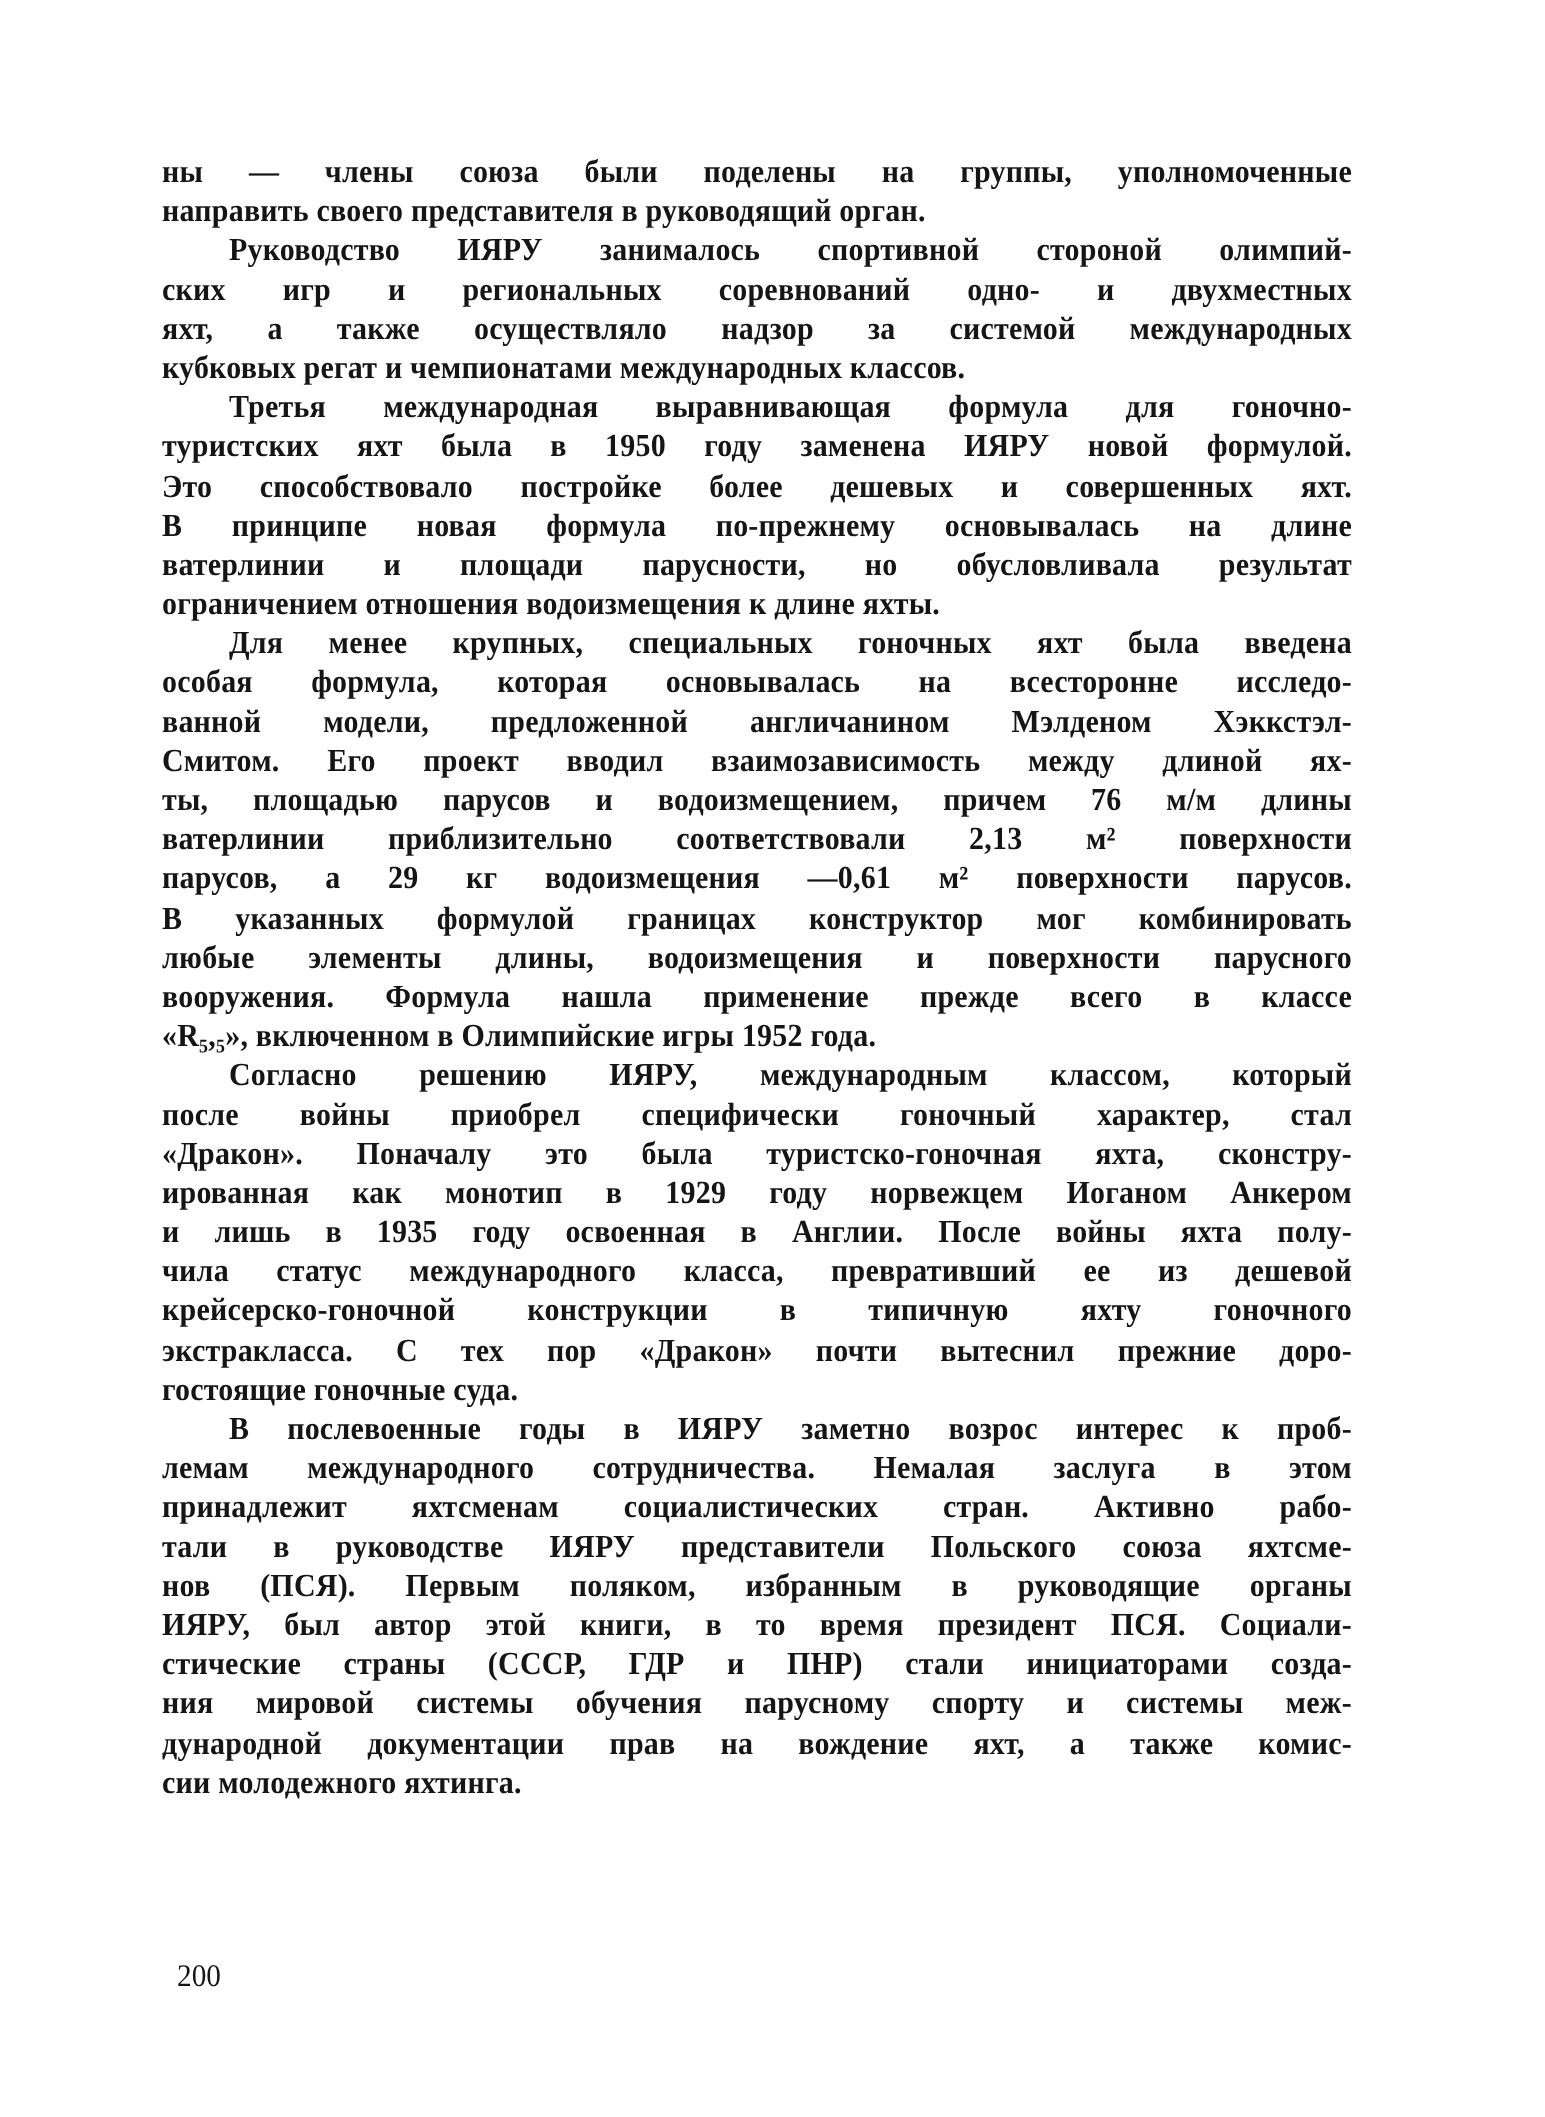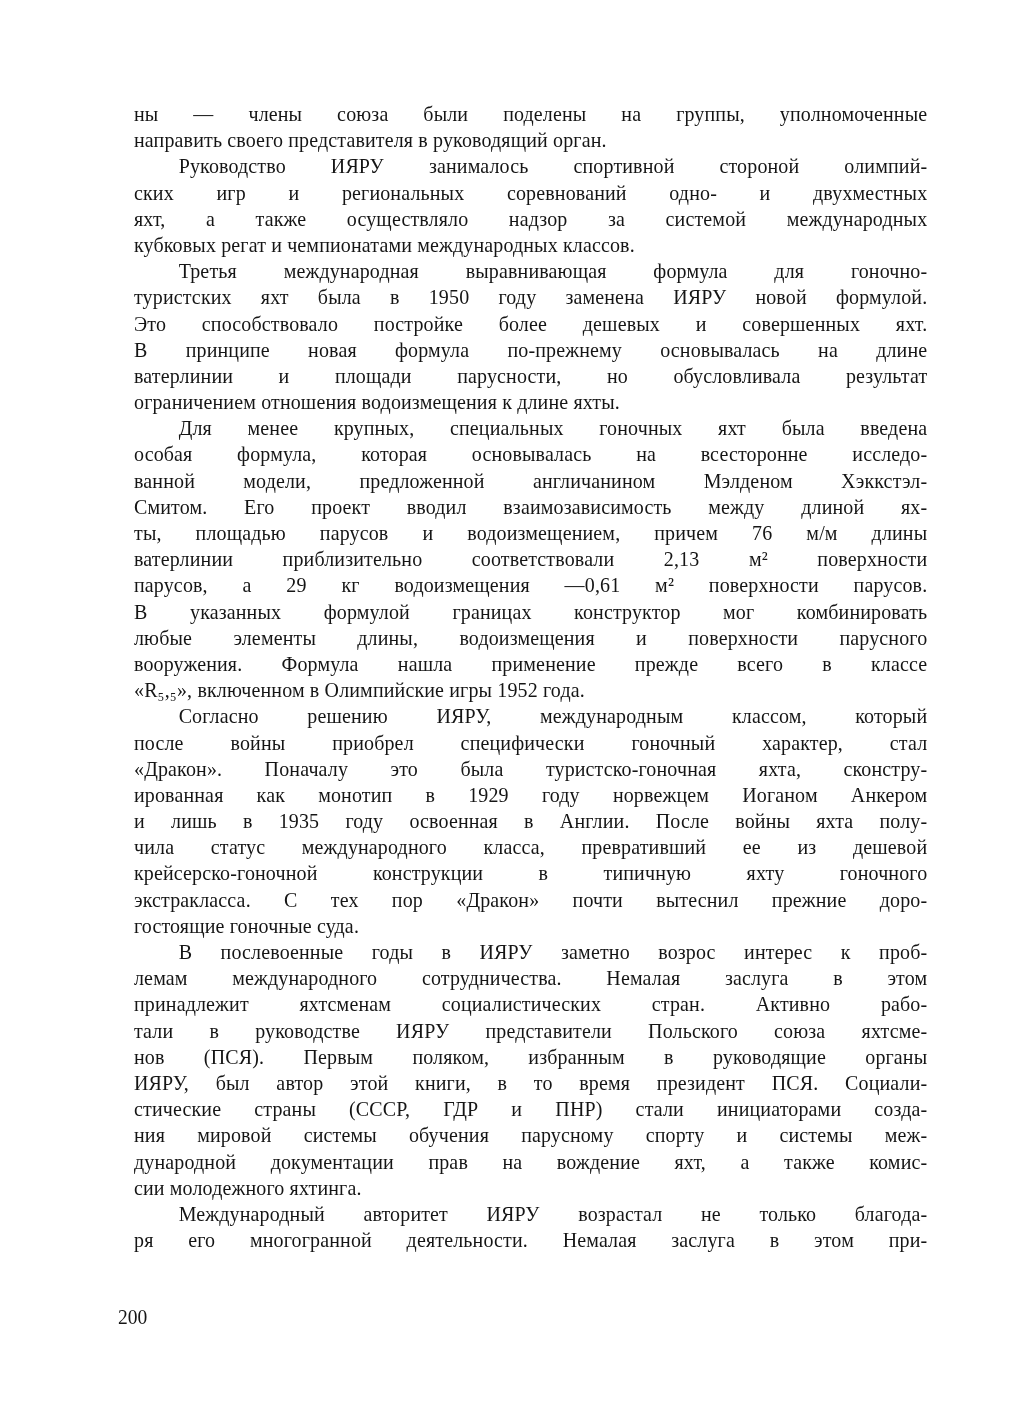--- a/index.html
+++ b/index.html
@@ -10,23 +10,24 @@
     body {
       width: 1030px;
       height: 1411px;
       position: relative;
       overflow: hidden;
       font-family: "Liberation Serif", "DejaVu Serif", serif;
       color: #151515;
     }
     .page {
       position: absolute;
-      left: 134px;
+      left: 108px;
       top: 101px;
       width: 794px;
+      font-weight: bold;
     }
     .paragraph {
       margin: 0;
       padding: 0;
     }
     .line {
       display: block;
       height: 26.2px;
       line-height: 26.2px;
       font-size: 21.5px;
@@ -114,20 +115,16 @@
     <span class="line">принадлежит яхтсменам социалистических стран. Активно рабо-</span>
     <span class="line">тали в руководстве ИЯРУ представители Польского союза яхтсме-</span>
     <span class="line">нов (ПСЯ). Первым поляком, избранным в руководящие органы</span>
     <span class="line">ИЯРУ, был автор этой книги, в то время президент ПСЯ. Социали-</span>
     <span class="line">стические страны (СССР, ГДР и ПНР) стали инициаторами созда-</span>
     <span class="line">ния мировой системы обучения парусному спорту и системы меж-</span>
     <span class="line">дународной документации прав на вождение яхт, а также комис-</span>
     <span class="line last">сии молодежного яхтинга.</span>
   </div>
 
-  <div class="paragraph">
-    <span class="line indent">Международный авторитет ИЯРУ возрастал не только благода-</span>
-    <span class="line">ря его многогранной деятельности. Немалая заслуга в этом при-</span>
-  </div>
 
 </div>
 
 <div class="page-number">200</div>
 
 </body></html>

